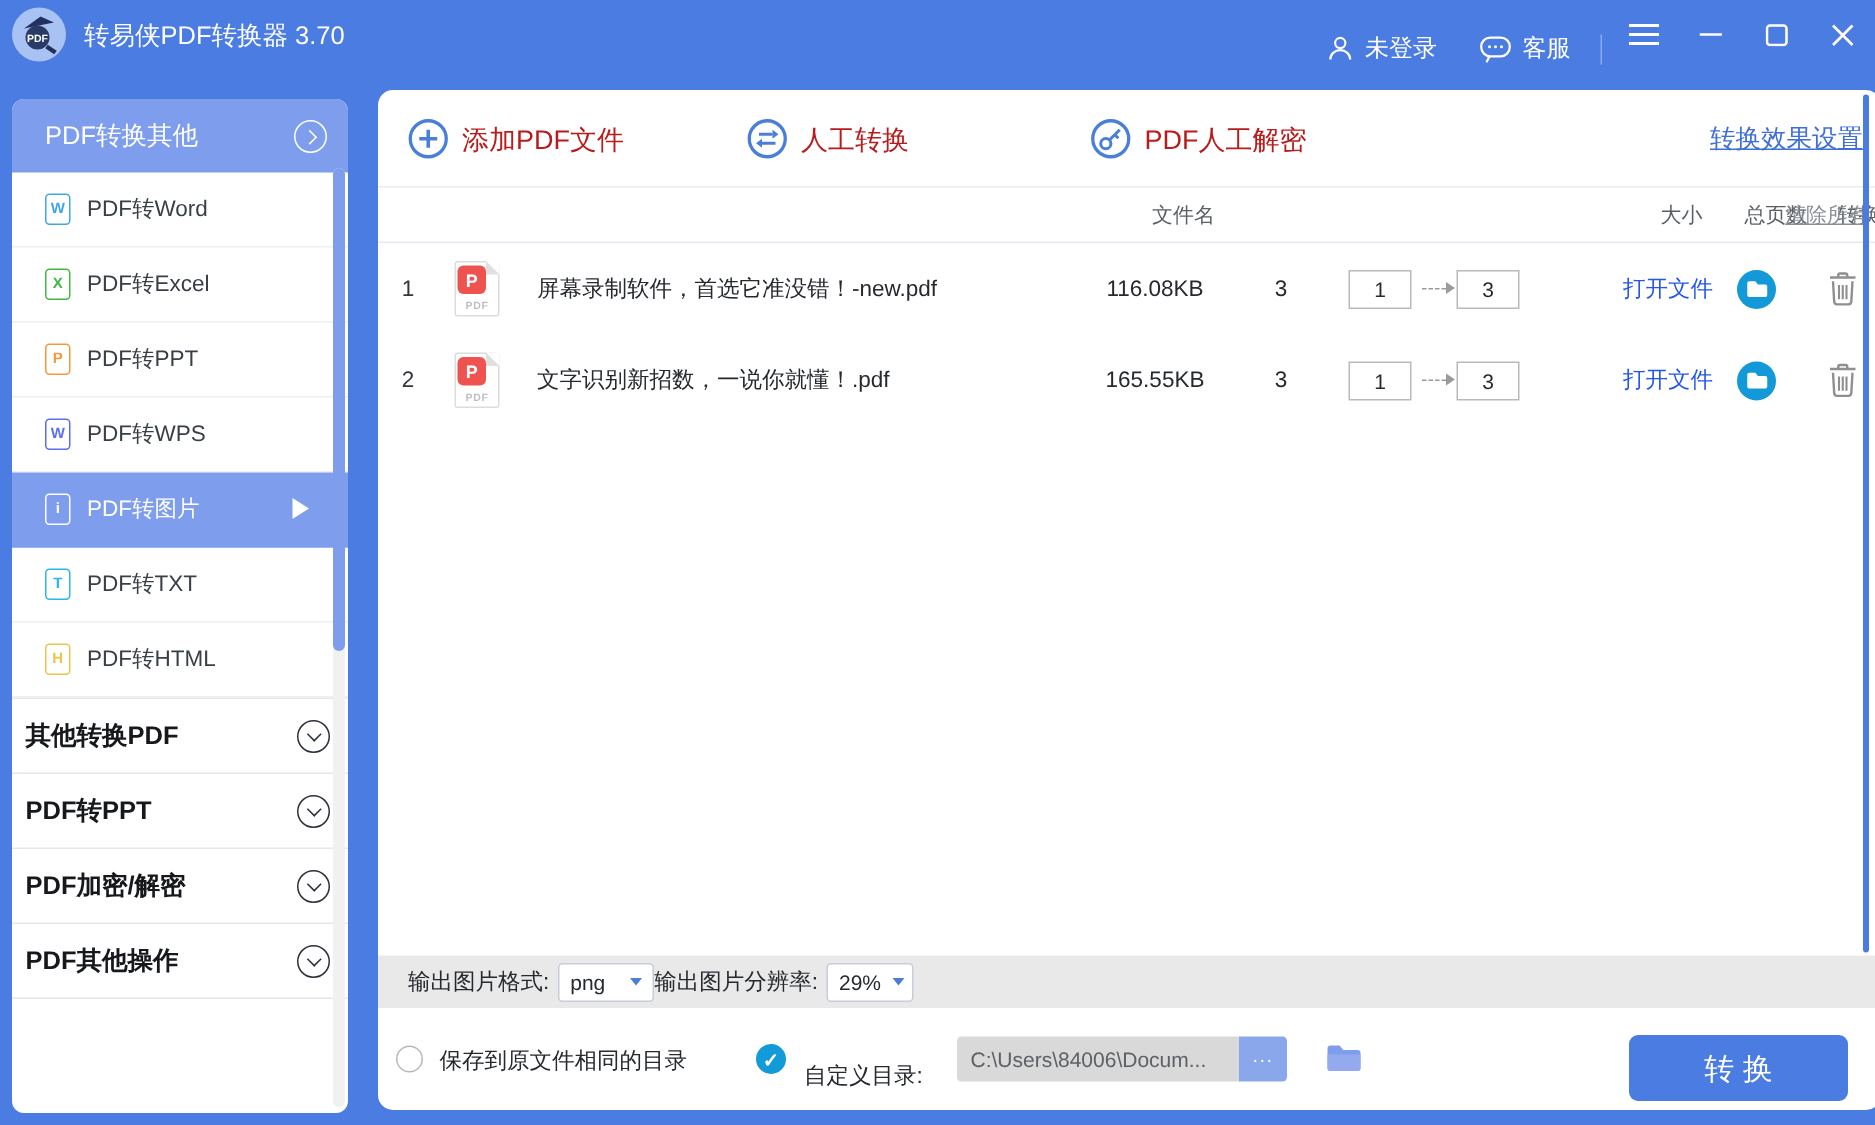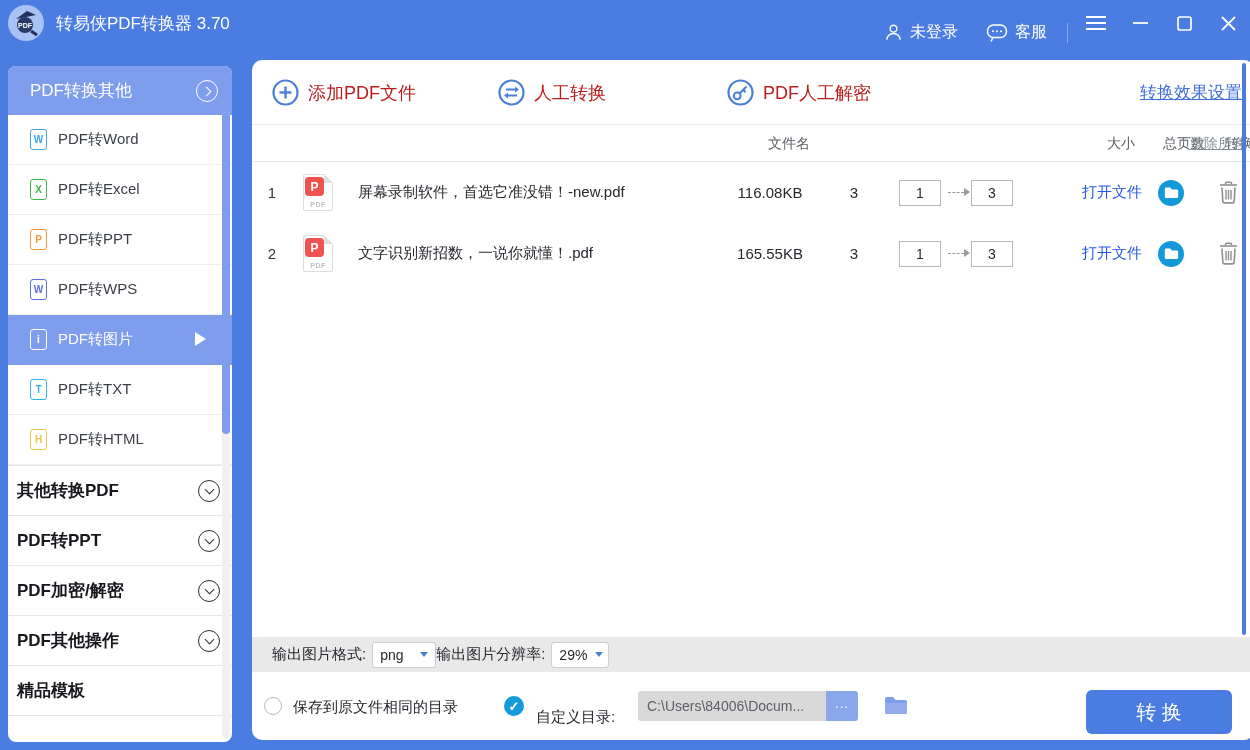--- a/index.html
+++ b/index.html
@@ -256,23 +256,20 @@
       <span class="circ-chev down"></span>
     </div>
     <div class="side-cat">
       <span>PDF加密/解密</span>
       <span class="circ-chev down"></span>
     </div>
     <div class="side-cat">
       <span>PDF其他操作</span>
       <span class="circ-chev down"></span>
     </div>
-    <div class="side-cat">
-      <span>精品模板</span>
-    </div>
   </div>
 
   <div class="side-scroll">
     <div class="side-thumb"></div>
   </div>
 </div>
 
 <div class="main">
 
   <div class="toolbar">

